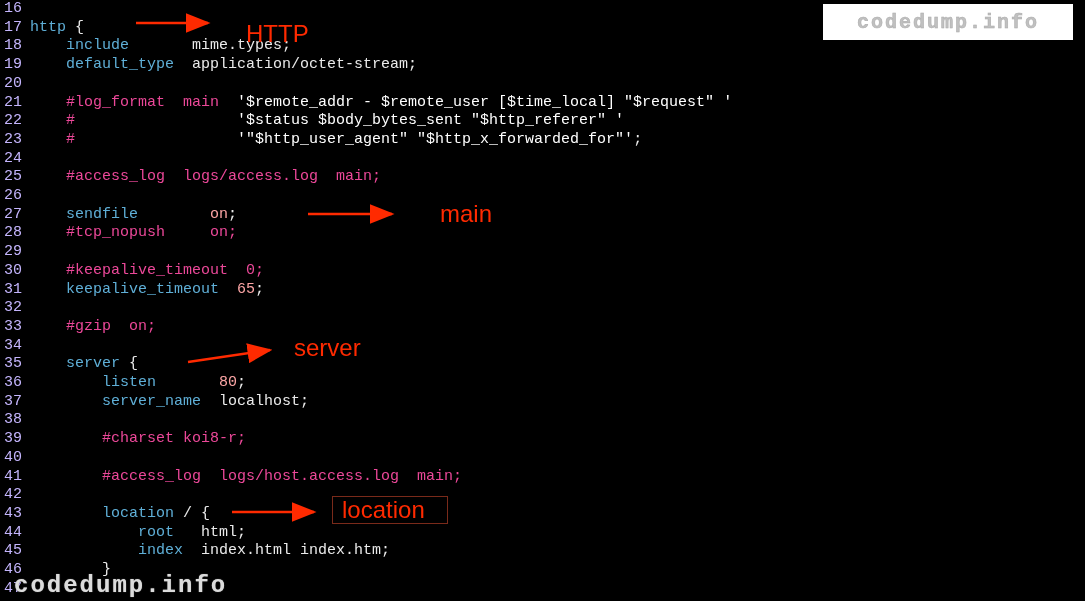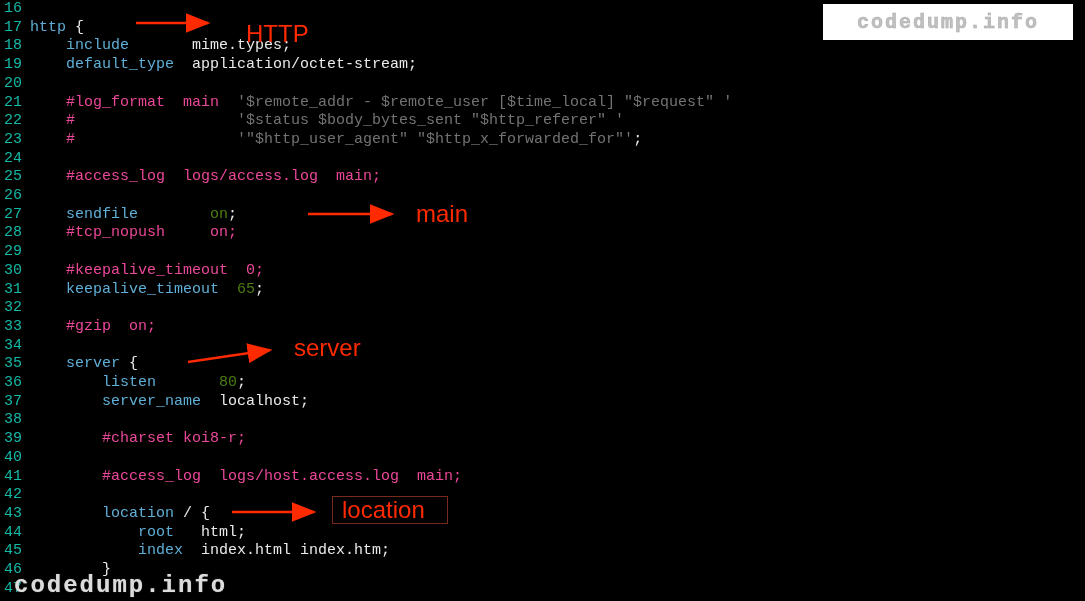--- a/index.html
+++ b/index.html
@@ -19,32 +19,32 @@
     white-space: pre;
     color: #e0e0e0;
     position: absolute;
     top: 0;
     left: 0;
   }
   .line {
     display: flex;
   }
   .ln {
-    color: #14b8a6;
+    color: #c4b5fd;
     text-align: right;
     width: 30px;
     padding-right: 8px;
     user-select: none;
   }
   .code {
     color: #eaeaea;
   }
   .kw { color: #5fafd7; }
-  .num { color: #4d7c0f; }
-  .str { color: #737373; }
+  .num { color: #fca5a5; }
+  .str { color: #ffffff; }
   .comment { color: #ec4899; }
 
   
   .anno {
     position: absolute;
     color: #ff2a00;
     font-family: Arial, sans-serif;
     font-size: 24px;
     font-weight: normal;
     pointer-events: none;
@@ -94,21 +94,21 @@
   }
 </style>
 </head>
 <body>
 
 <div class="editor" id="editor"><div class="line"><span class="ln">16</span><span class="code"></span></div><div class="line"><span class="ln">17</span><span class="code"><span class="kw">http</span> {</span></div><div class="line"><span class="ln">18</span><span class="code">    <span class="kw">include</span>       mime.types;</span></div><div class="line"><span class="ln">19</span><span class="code">    <span class="kw">default_type</span>  application/octet-stream;</span></div><div class="line"><span class="ln">20</span><span class="code"></span></div><div class="line"><span class="ln">21</span><span class="code">    <span class="comment">#log_format  main  </span><span class="str">'$remote_addr - $remote_user [$time_local] "$request" '</span></span></div><div class="line"><span class="ln">22</span><span class="code">    <span class="comment">#                  </span><span class="str">'$status $body_bytes_sent "$http_referer" '</span></span></div><div class="line"><span class="ln">23</span><span class="code">    <span class="comment">#                  </span><span class="str">'"$http_user_agent" "$http_x_forwarded_for"'</span>;</span></div><div class="line"><span class="ln">24</span><span class="code"></span></div><div class="line"><span class="ln">25</span><span class="code">    <span class="comment">#access_log  logs/access.log  main;</span></span></div><div class="line"><span class="ln">26</span><span class="code"></span></div><div class="line"><span class="ln">27</span><span class="code">    <span class="kw">sendfile</span>        <span class="num">on</span>;</span></div><div class="line"><span class="ln">28</span><span class="code">    <span class="comment">#tcp_nopush     on;</span></span></div><div class="line"><span class="ln">29</span><span class="code"></span></div><div class="line"><span class="ln">30</span><span class="code">    <span class="comment">#keepalive_timeout  0;</span></span></div><div class="line"><span class="ln">31</span><span class="code">    <span class="kw">keepalive_timeout</span>  <span class="num">65</span>;</span></div><div class="line"><span class="ln">32</span><span class="code"></span></div><div class="line"><span class="ln">33</span><span class="code">    <span class="comment">#gzip  on;</span></span></div><div class="line"><span class="ln">34</span><span class="code"></span></div><div class="line"><span class="ln">35</span><span class="code">    <span class="kw">server</span> {</span></div><div class="line"><span class="ln">36</span><span class="code">        <span class="kw">listen</span>       <span class="num">80</span>;</span></div><div class="line"><span class="ln">37</span><span class="code">        <span class="kw">server_name</span>  localhost;</span></div><div class="line"><span class="ln">38</span><span class="code"></span></div><div class="line"><span class="ln">39</span><span class="code">        <span class="comment">#charset koi8-r;</span></span></div><div class="line"><span class="ln">40</span><span class="code"></span></div><div class="line"><span class="ln">41</span><span class="code">        <span class="comment">#access_log  logs/host.access.log  main;</span></span></div><div class="line"><span class="ln">42</span><span class="code"></span></div><div class="line"><span class="ln">43</span><span class="code">        <span class="kw">location</span> / {</span></div><div class="line"><span class="ln">44</span><span class="code">            <span class="kw">root</span>   html;</span></div><div class="line"><span class="ln">45</span><span class="code">            <span class="kw">index</span>  index.html index.htm;</span></div><div class="line"><span class="ln">46</span><span class="code">        }</span></div><div class="line"><span class="ln">47</span><span class="code"></span></div></div>
 
 <div class="box" style="left:332px; top:496px; width:116px; height:28px;"></div>
 
 <div class="anno" style="left:246px; top:20px;">HTTP</div>
-<div class="anno" style="left:416px; top:200px;">main</div>
+<div class="anno" style="left:440px; top:200px;">main</div>
 <div class="anno" style="left:294px; top:334px;">server</div>
 <div class="anno" style="left:342px; top:496px;">location</div>
 
 <div class="watermark-top">
     <span>codedump.info</span>
   </div>
 <div class="watermark-bottom">codedump.info</div>
 
 <svg class="arrows">
   <defs>

